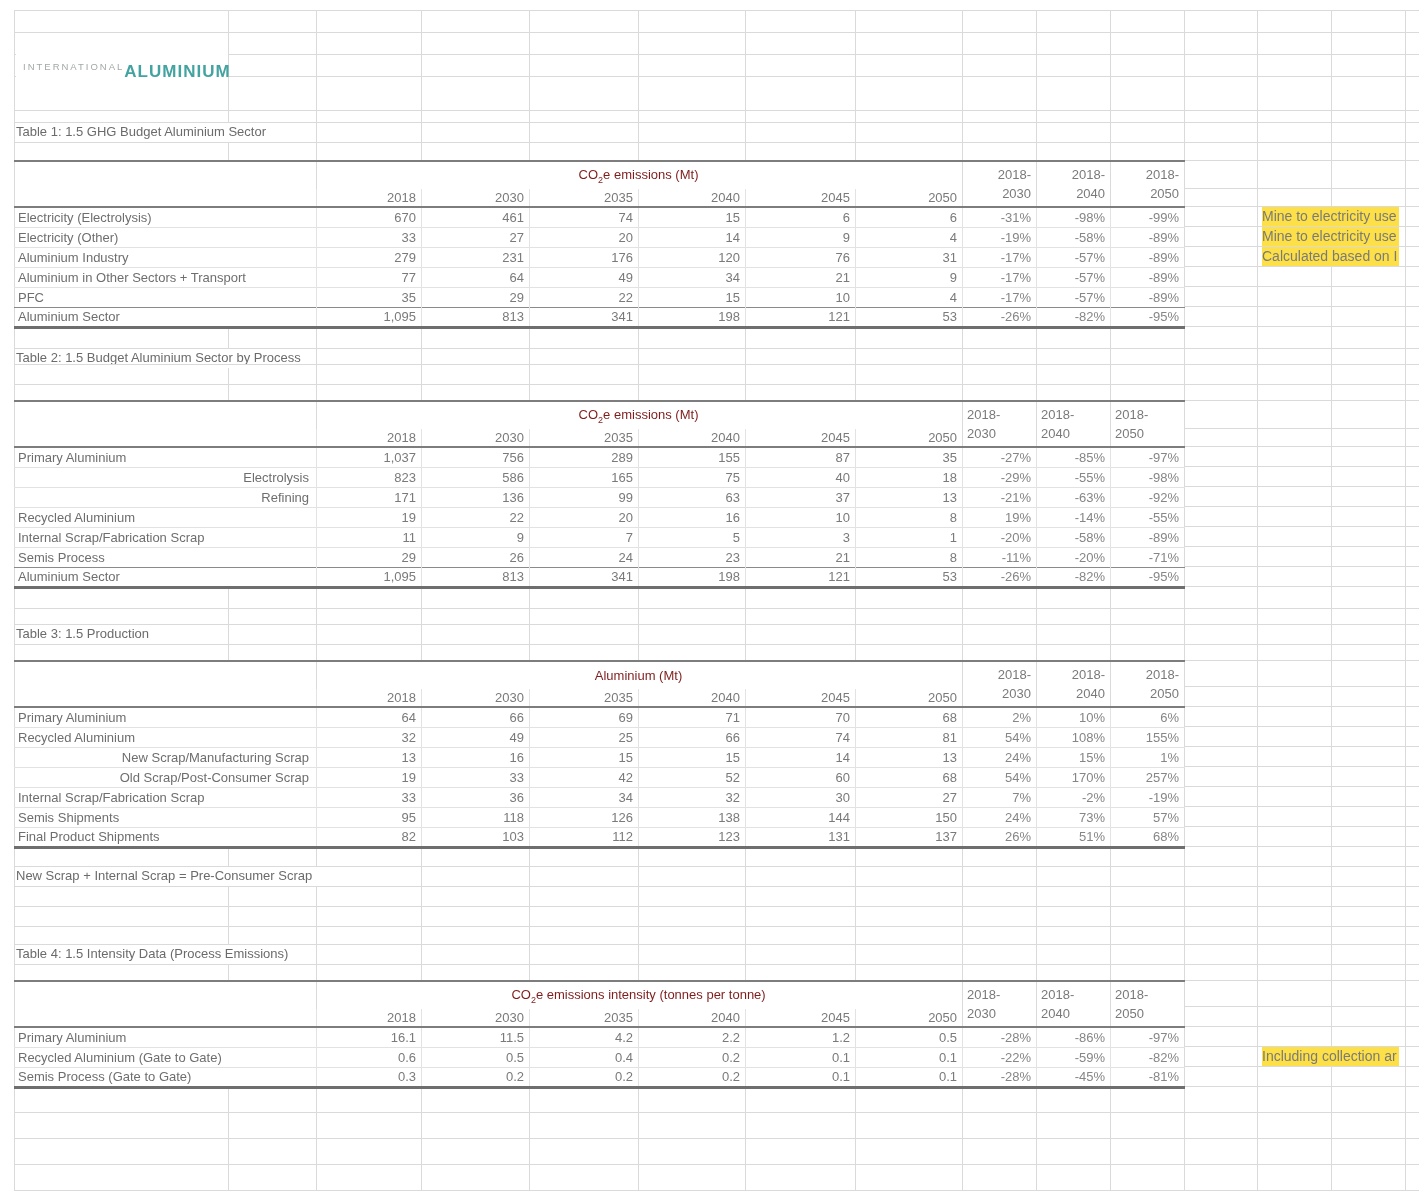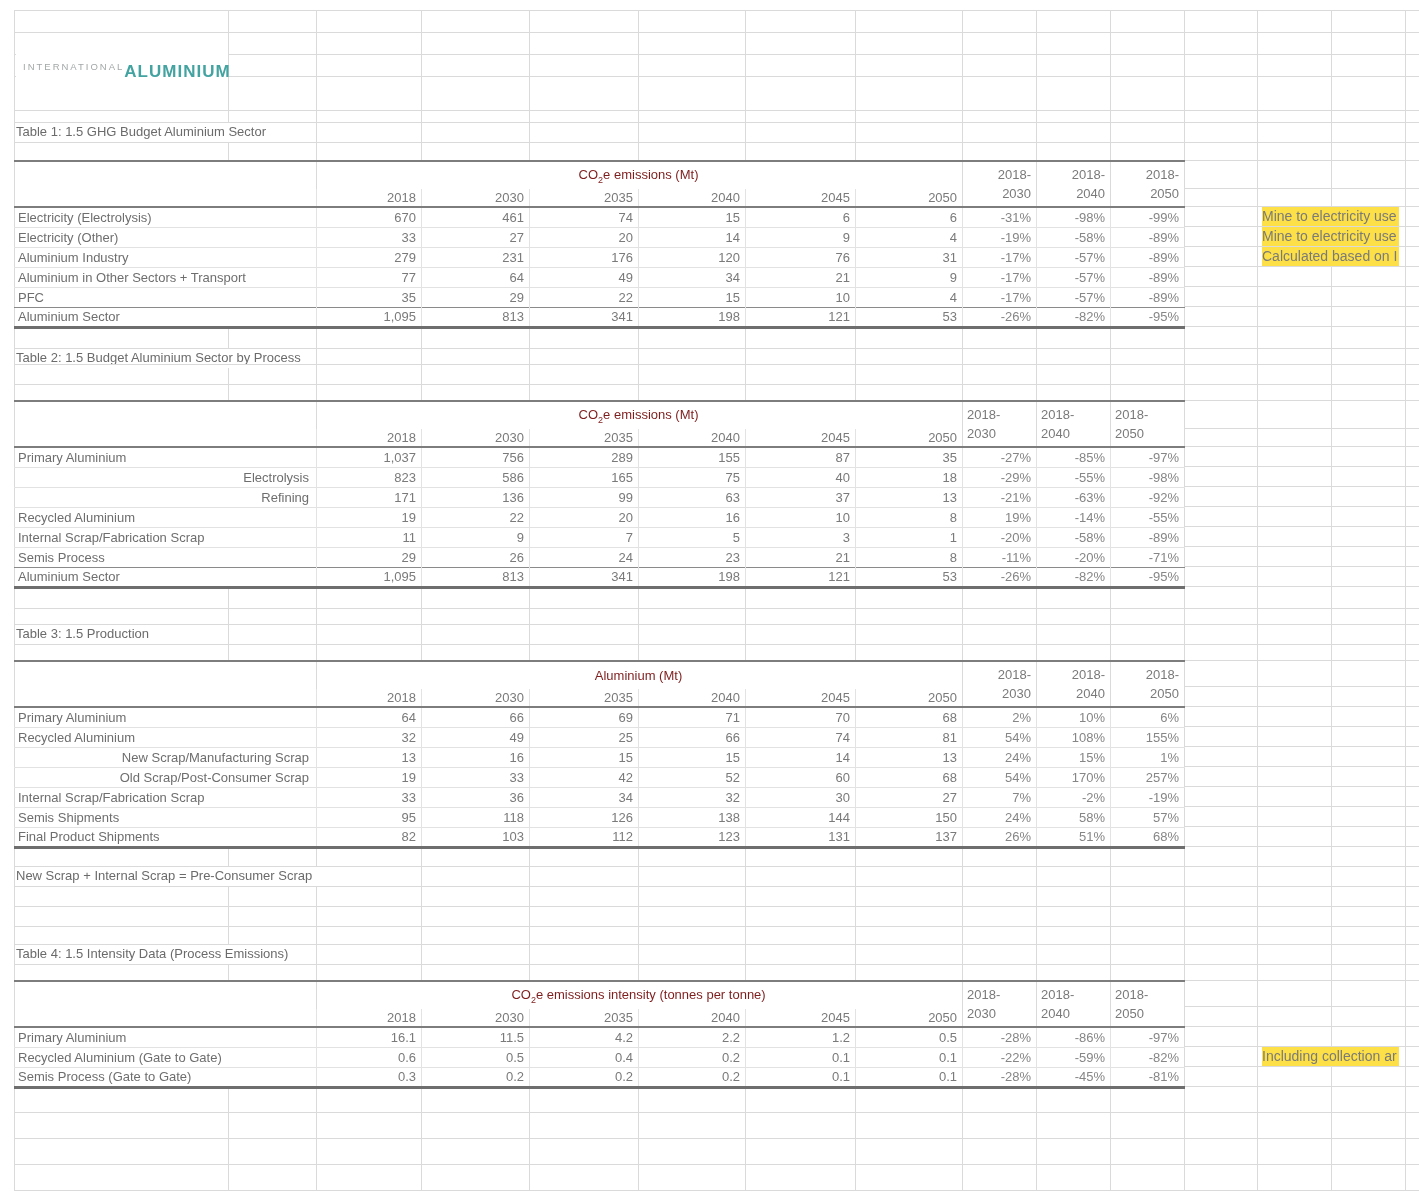--- a/index.html
+++ b/index.html
@@ -483,21 +483,21 @@
         </tr>
         <tr>
           <td class="lbl">Semis Shipments</td>
           <td class="num">95</td>
           <td class="num">118</td>
           <td class="num">126</td>
           <td class="num">138</td>
           <td class="num">144</td>
           <td class="num">150</td>
           <td class="pct">24%</td>
-          <td class="pct">58%</td>
+          <td class="pct">73%</td>
           <td class="pct">57%</td>
         </tr>
         <tr>
           <td class="lbl">Final Product Shipments</td>
           <td class="num">82</td>
           <td class="num">103</td>
           <td class="num">112</td>
           <td class="num">123</td>
           <td class="num">131</td>
           <td class="num">137</td>

